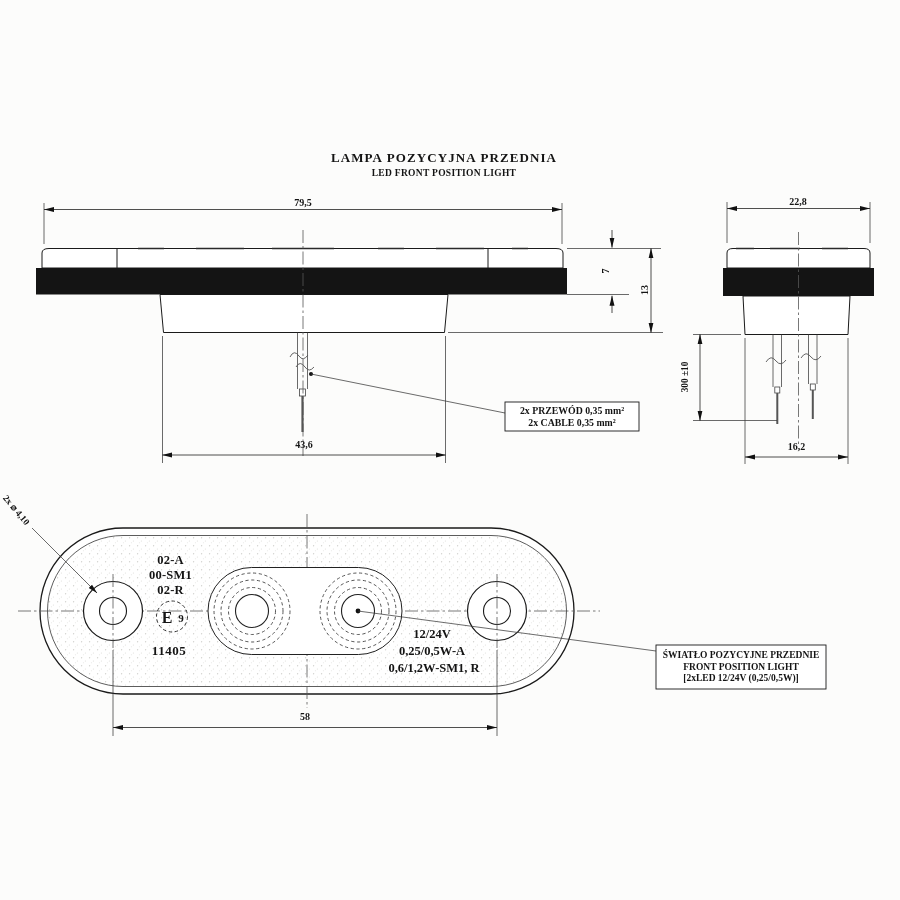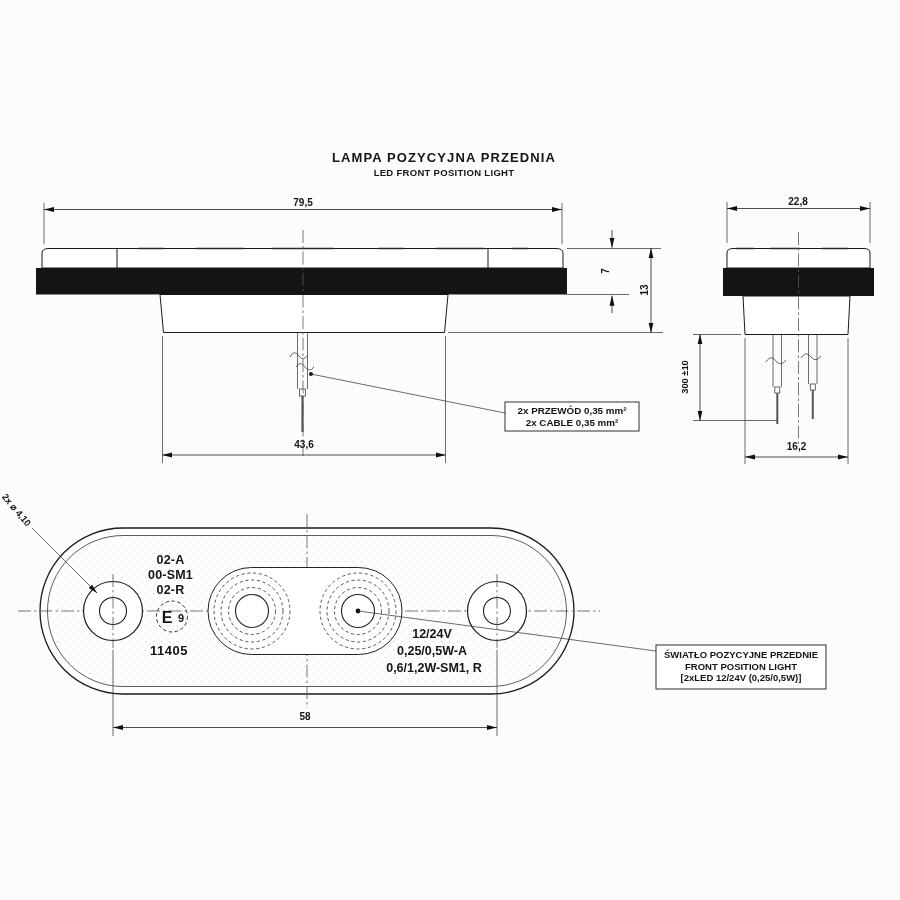--- a/index.html
+++ b/index.html
@@ -1,17 +1,17 @@
 <!DOCTYPE html>
 <html><head>
 <meta charset="utf-8">
 <style>
   html,body{margin:0;padding:0;background:#fbfbfa;}
   .frame{position:relative;width:900px;height:900px;background:#fcfcfb;overflow:hidden;
-         font-family:Liberation Sans, sans-serif;}
+         font-family:Liberation Serif, serif;}
   svg{position:absolute;left:0;top:0;}
   text{fill:#141414;}
   .t-title{font-size:13px;font-weight:700;letter-spacing:1.1px;text-anchor:middle;}
   .t-sub{font-size:9.5px;font-weight:700;letter-spacing:.3px;text-anchor:middle;}
   .t-dim{font-size:10px;font-weight:700;text-anchor:middle;}
   .t-dim-s{font-size:9.3px;font-weight:700;text-anchor:middle;}
   .t-mark{font-size:12.5px;font-weight:700;letter-spacing:.2px;text-anchor:middle;}
   .t-pn{font-size:13px;font-weight:700;letter-spacing:.5px;text-anchor:middle;}
   .t-pow{font-size:12.5px;font-weight:700;text-anchor:middle;}
   .t-box{font-size:9.8px;font-weight:700;text-anchor:middle;}

